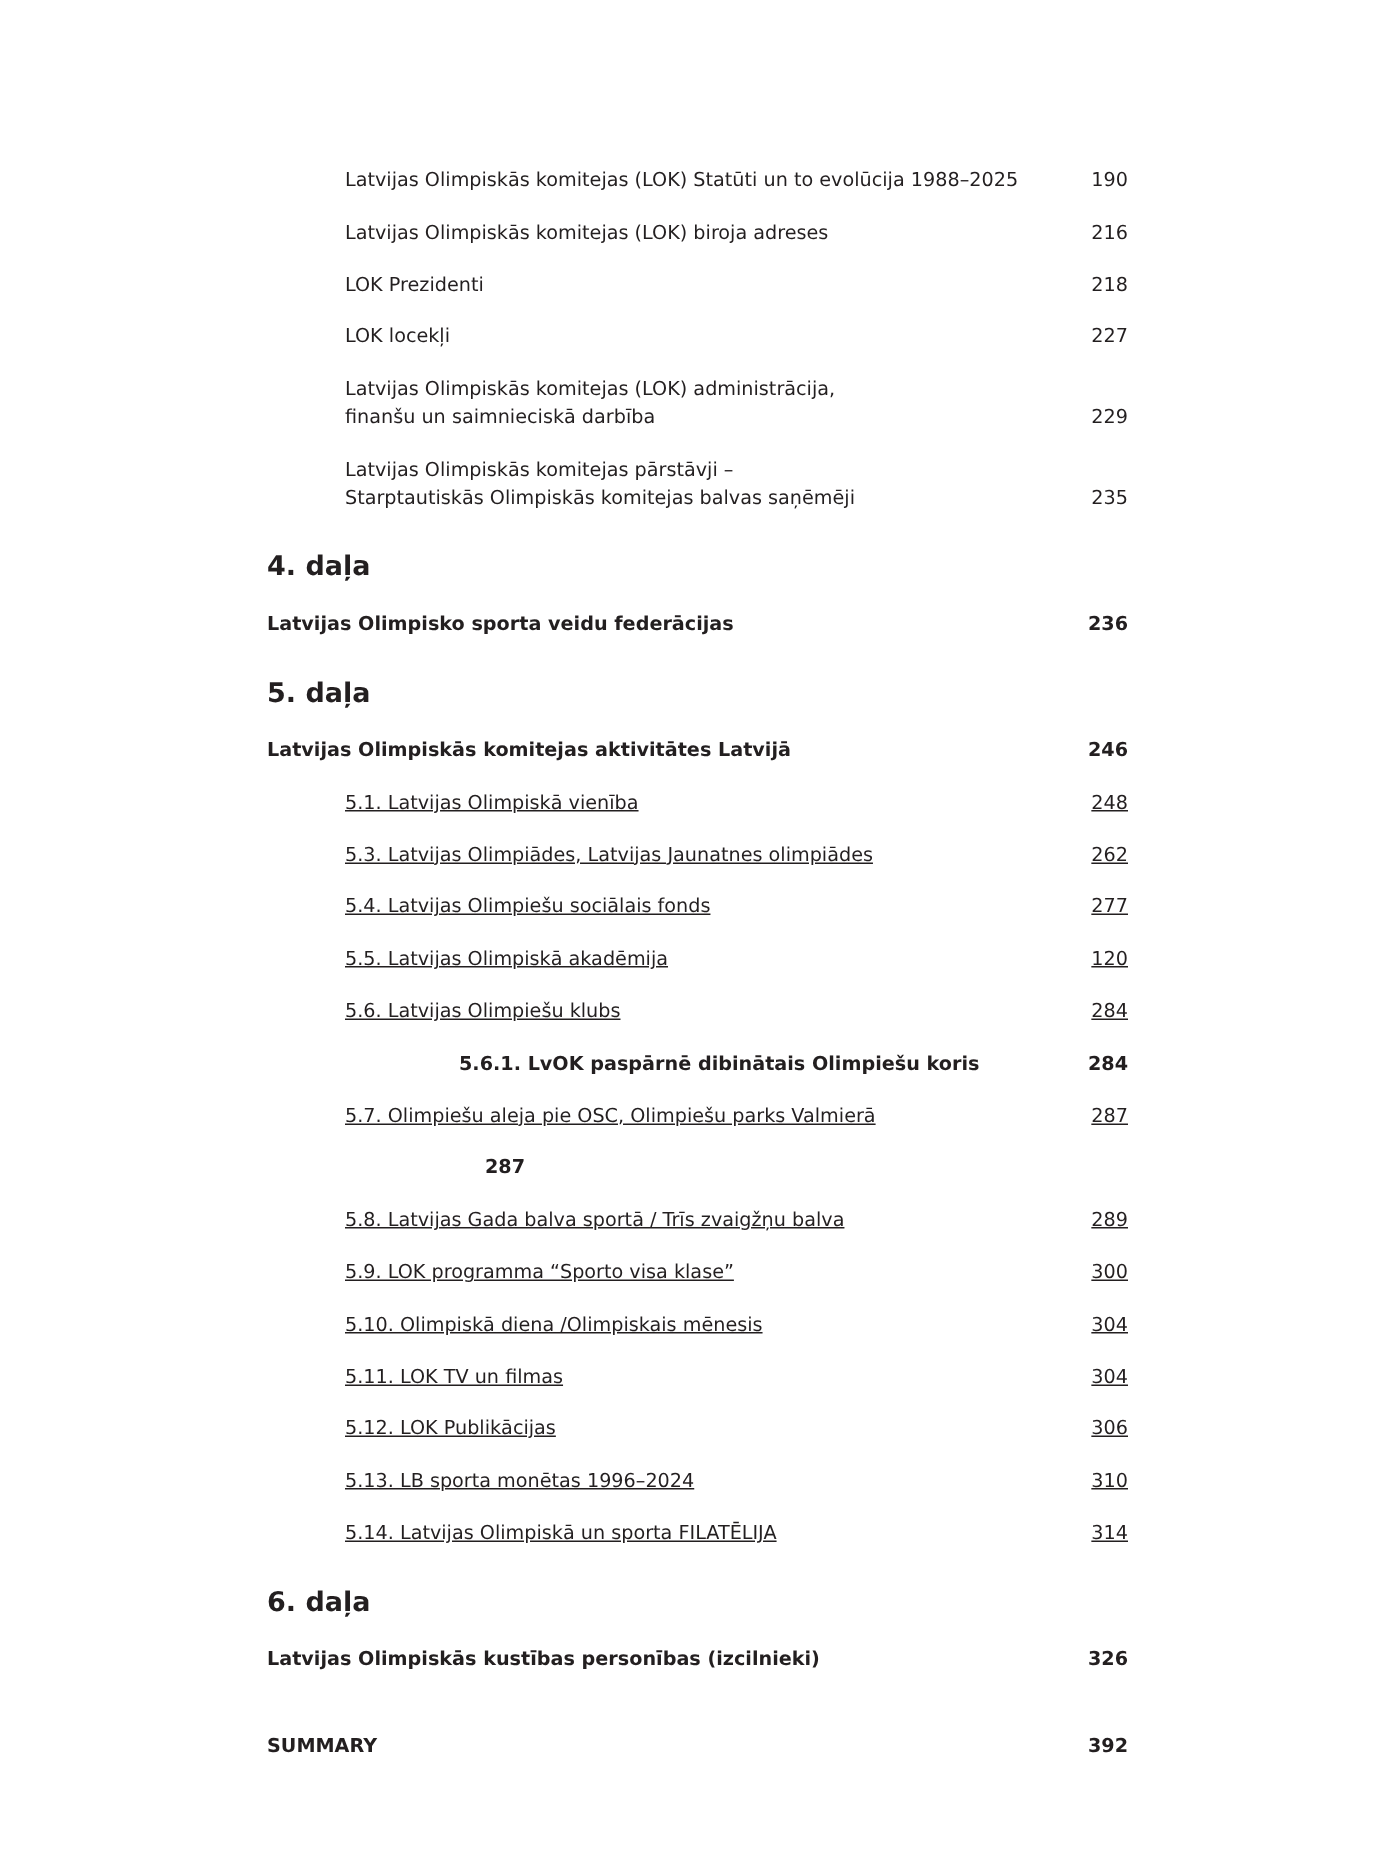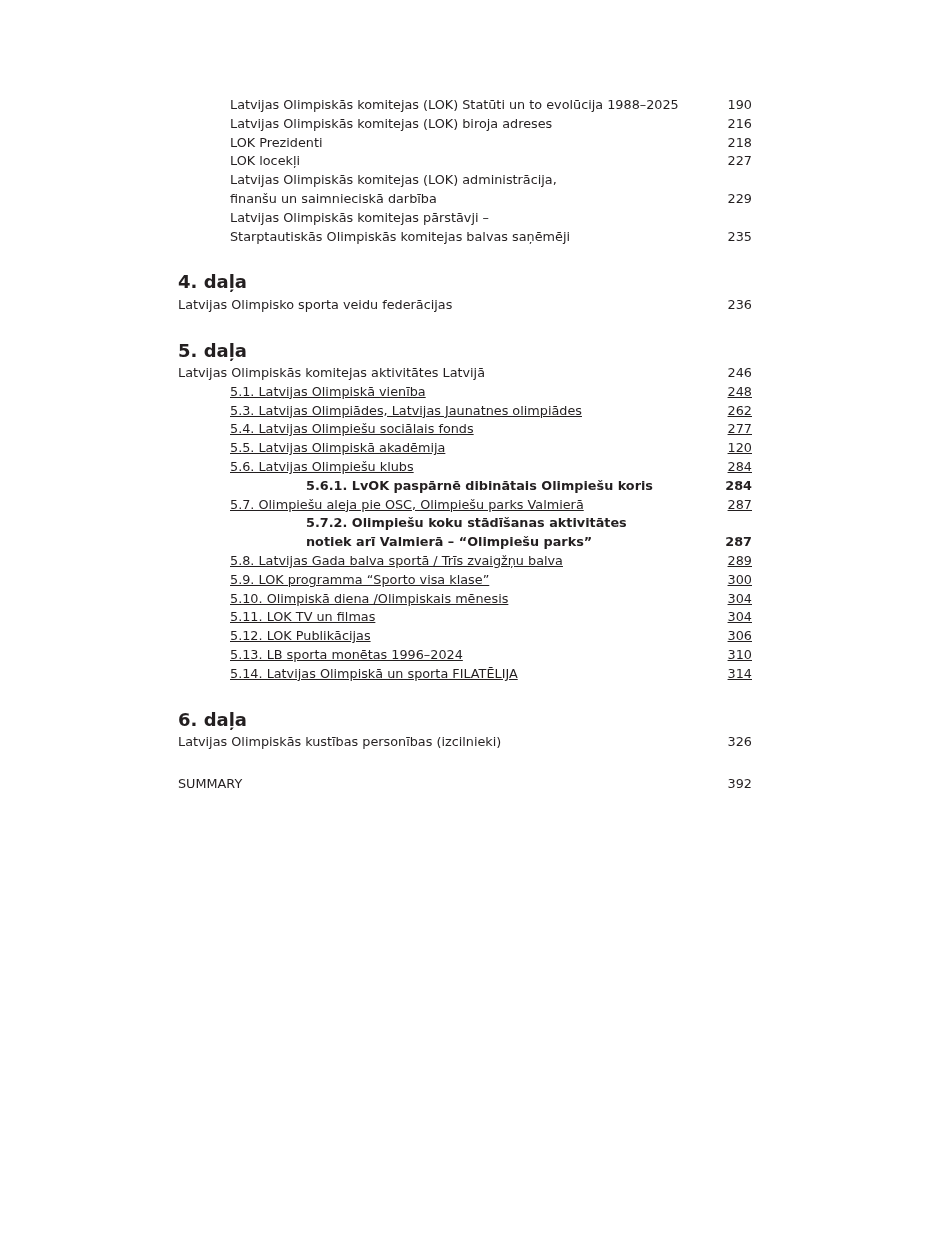--- a/index.html
+++ b/index.html
@@ -23,34 +23,35 @@
     position: absolute;
     left: 178px;
     top: 96px;
     width: 574px;
   }
   .row {
     display: flex;
     align-items: center;
     line-height: 1.47;
     font-size: 12.8px;
+    margin-top: 16px;
   }
   .row .label {
     flex: 1 1 auto;
     white-space: pre-line;
   }
   .row .page-no {
     flex: 0 0 auto;
     width: 44px;
     text-align: right;
     align-self: flex-end;
   }
   
   .lvl-part .label,
-  .lvl-part .page-no { font-weight: normal; }
+  .lvl-part .page-no { font-weight: bold; }
   .lvl-0 { padding-left: 52px; }
   .lvl-1 { padding-left: 0px; }
   .lvl-2 { padding-left: 52px; text-decoration: underline; }
   .lvl-3 { padding-left: 128px; font-weight: bold; }
 
   .part-head {
     font-weight: bold;
     font-size: 18px;
     line-height: 1.47;
   }
@@ -134,22 +135,20 @@
       </div>
       <div class="row lvl-3">
         <span class="label">5.6.1. LvOK paspārnē dibinātais Olimpiešu koris</span>
         <span class="page-no">284</span>
       </div>
       <div class="row lvl-2">
         <span class="label">5.7. Olimpiešu aleja pie OSC, Olimpiešu parks Valmierā</span>
         <span class="page-no">287</span>
       </div>
       <div class="row lvl-3">
-        <span class="label">5.7.2. Olimpiešu koku stādīšanas aktivitātes
-notiek arī Valmierā – “Olimpiešu parks”</span>
         <span class="page-no">287</span>
       </div>
       <div class="row lvl-2">
         <span class="label">5.8. Latvijas Gada balva sportā / Trīs zvaigžņu balva</span>
         <span class="page-no">289</span>
       </div>
       <div class="row lvl-2">
         <span class="label">5.9. LOK programma “Sporto visa klase”</span>
         <span class="page-no">300</span>
       </div>

